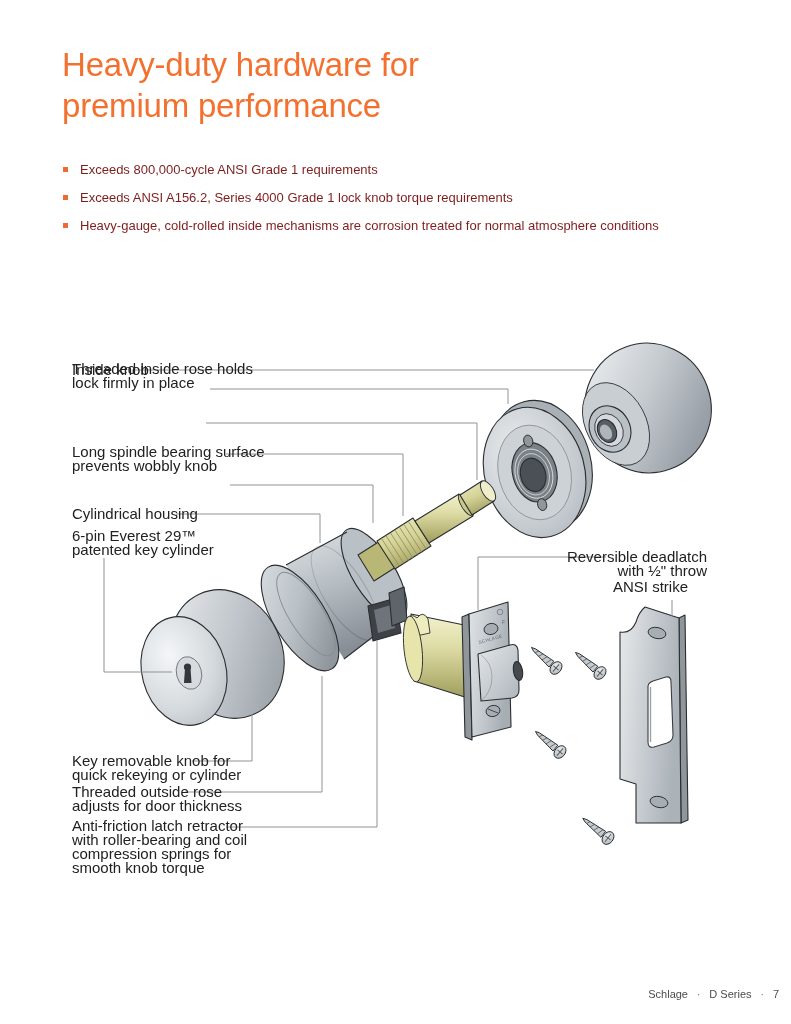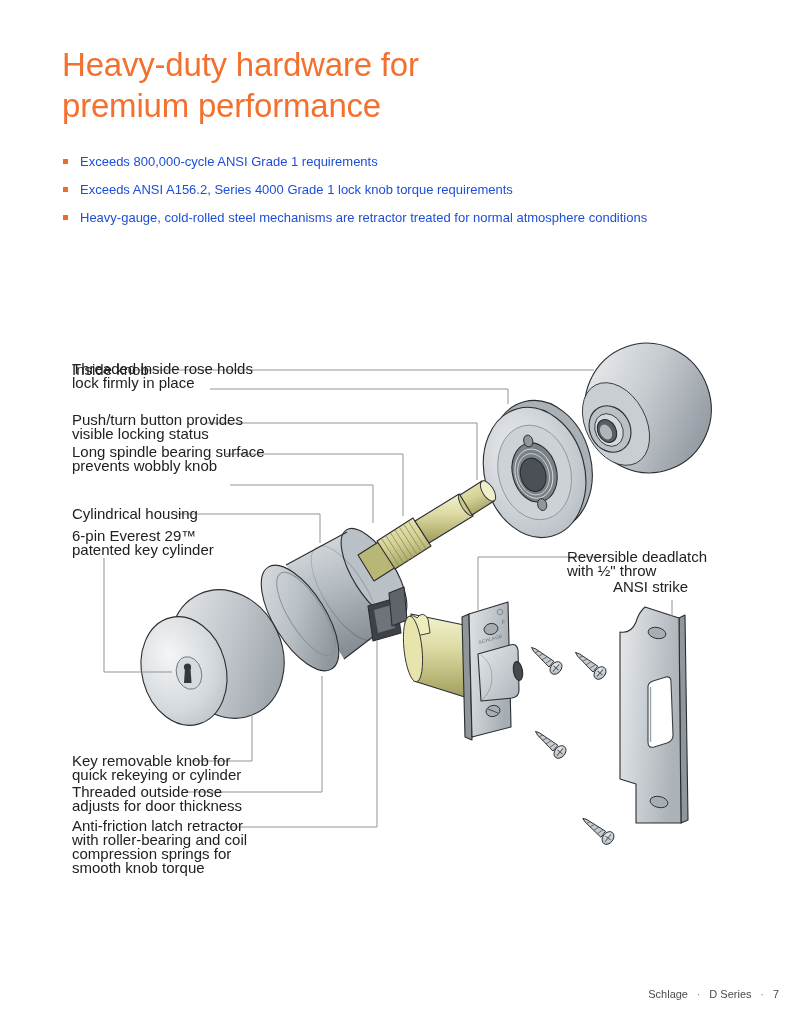--- a/index.html
+++ b/index.html
@@ -1,26 +1,26 @@
 <!DOCTYPE html>
 <html><head>
 <meta charset="utf-8">
 <style>
   html,body{margin:0;padding:0;background:#ffffff;}
   .page{position:relative;width:791px;height:1024px;background:#ffffff;overflow:hidden;
         font-family:"Liberation Sans",sans-serif;color:#262324;padding-left:36px;}
   .title{position:absolute;left:62px;top:44px;margin:0;font-size:33px;line-height:41px;
          font-weight:400;color:#F3702E;white-space:pre-line;letter-spacing:-0.2px;}
   .bullets{position:absolute;left:62px;top:154px;margin:0;padding:0;list-style:none;}
-  .bullets li{display:flex;align-items:flex-start;margin-bottom:12px;font-size:13px;line-height:16px;color:#1d4ed8;}
+  .bullets li{display:flex;align-items:flex-start;margin-bottom:12px;font-size:13px;line-height:16px;color:#7f1d1d;margin-top:8px;}
   .sq{flex:0 0 auto;width:5px;height:5px;background:#EE6A31;margin:5px 12px 0 1px;}
   .diagram{position:absolute;left:0;top:0;width:791px;height:1024px;}
   .diagram svg{position:absolute;left:0;top:0;}
   .lbl{position:absolute;font-size:15px;line-height:14px;color:#232021;white-space:pre-line;}
-  .lbl.right{text-align:left;}
+  .lbl.right{text-align:right;}
   .footer{position:absolute;top:988px;right:48px;display:flex;gap:9px;align-items:baseline;
           font-size:11px;color:#4B4B4D;}
   .footer .dot{font-size:10px;color:#737375;}
 </style>
 </head>
 <body>
 
 <div class="page">
 
   <h1 class="title">Heavy-duty hardware for
@@ -30,21 +30,21 @@
     <li>
       <span class="sq"></span>
       <span>Exceeds 800,000-cycle ANSI Grade 1 requirements</span>
     </li>
     <li>
       <span class="sq"></span>
       <span>Exceeds ANSI A156.2, Series 4000 Grade 1 lock knob torque requirements</span>
     </li>
     <li>
       <span class="sq"></span>
-      <span>Heavy-gauge, cold-rolled steel mechanisms are retractor treated for normal atmosphere conditions</span>
+      <span>Heavy-gauge, cold-rolled inside mechanisms are corrosion treated for normal atmosphere conditions</span>
     </li>
   </ul>
 
   <div class="diagram">
 
     <svg width="791" height="1024" viewBox="0 0 791 1024">
       <defs>
         <linearGradient id="gSteelKnob" x1="0" y1="0" x2="1" y2="1">
           <stop offset="0" stop-color="#F1F3F5"></stop>
             <stop offset="0.45" stop-color="#C6CBD0"></stop>
@@ -228,22 +228,20 @@
         <path d="M185,792 H322 V676"></path>
         <path d="M226,827 H377 V640"></path>
         <path d="M606,557 H478 V610"></path>
         <path d="M672,600 V616"></path>
       </g>
     </svg>
 
     <div class="lbl" style="left:72px;top:363px">Inside knob</div>
     <div class="lbl" style="left:72px;top:362px">Threaded inside rose holds
 lock firmly in place</div>
-    <div class="lbl" style="left:72px;top:413px">Push/turn button provides
-visible locking status</div>
     <div class="lbl" style="left:72px;top:445px">Long spindle bearing surface
 prevents wobbly knob</div>
     <div class="lbl" style="left:72px;top:507px">Cylindrical housing</div>
     <div class="lbl" style="left:72px;top:529px">6-pin Everest 29™
 patented key cylinder</div>
     <div class="lbl" style="left:72px;top:754px">Key removable knob for
 quick rekeying or cylinder</div>
     <div class="lbl" style="left:72px;top:785px">Threaded outside rose
 adjusts for door thickness</div>
     <div class="lbl" style="left:72px;top:819px">Anti-friction latch retractor

